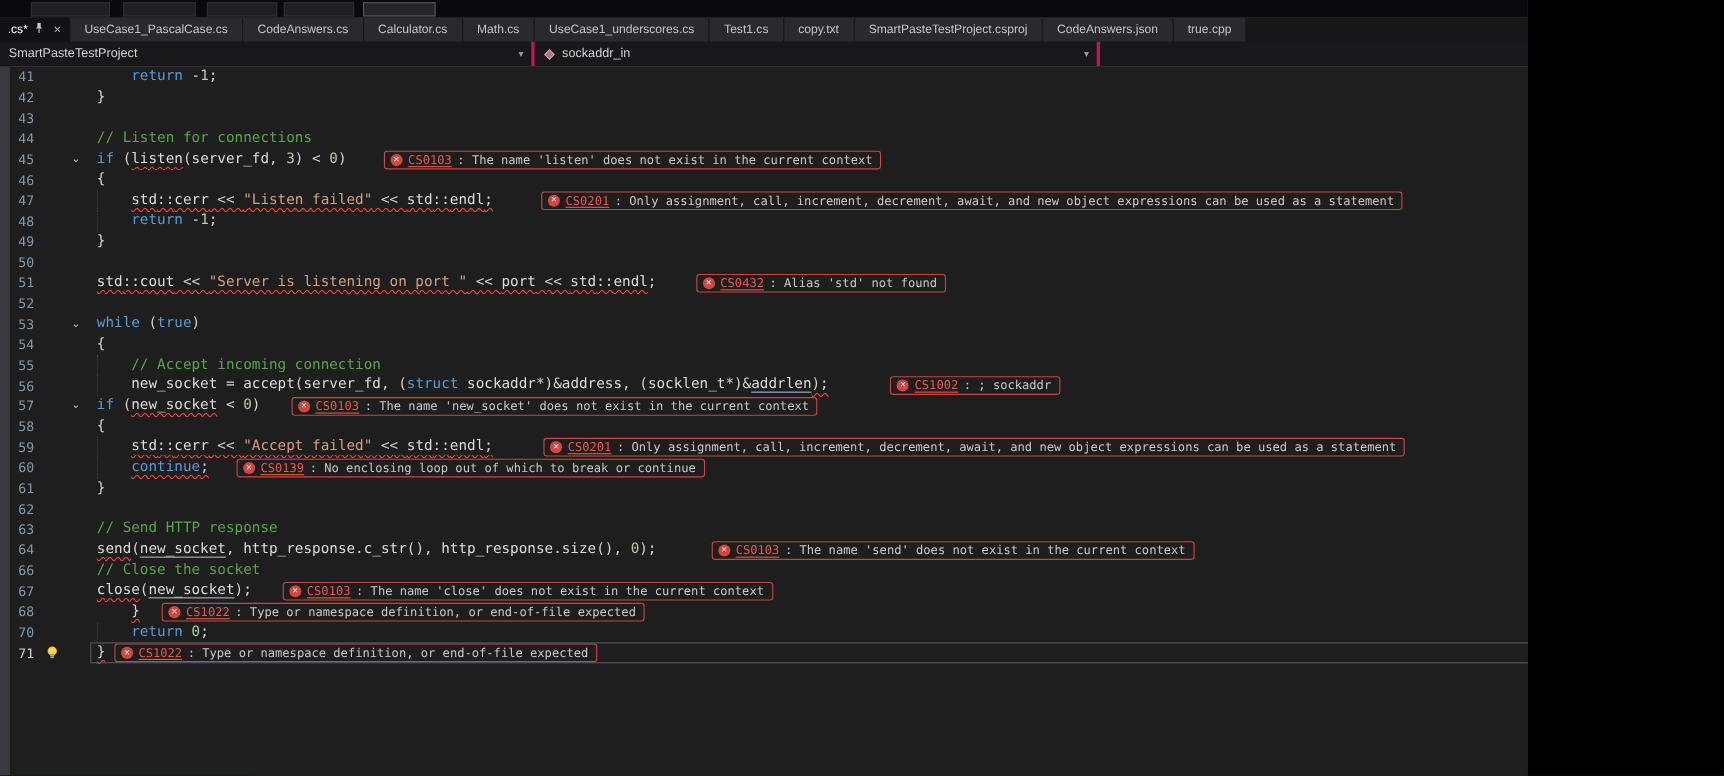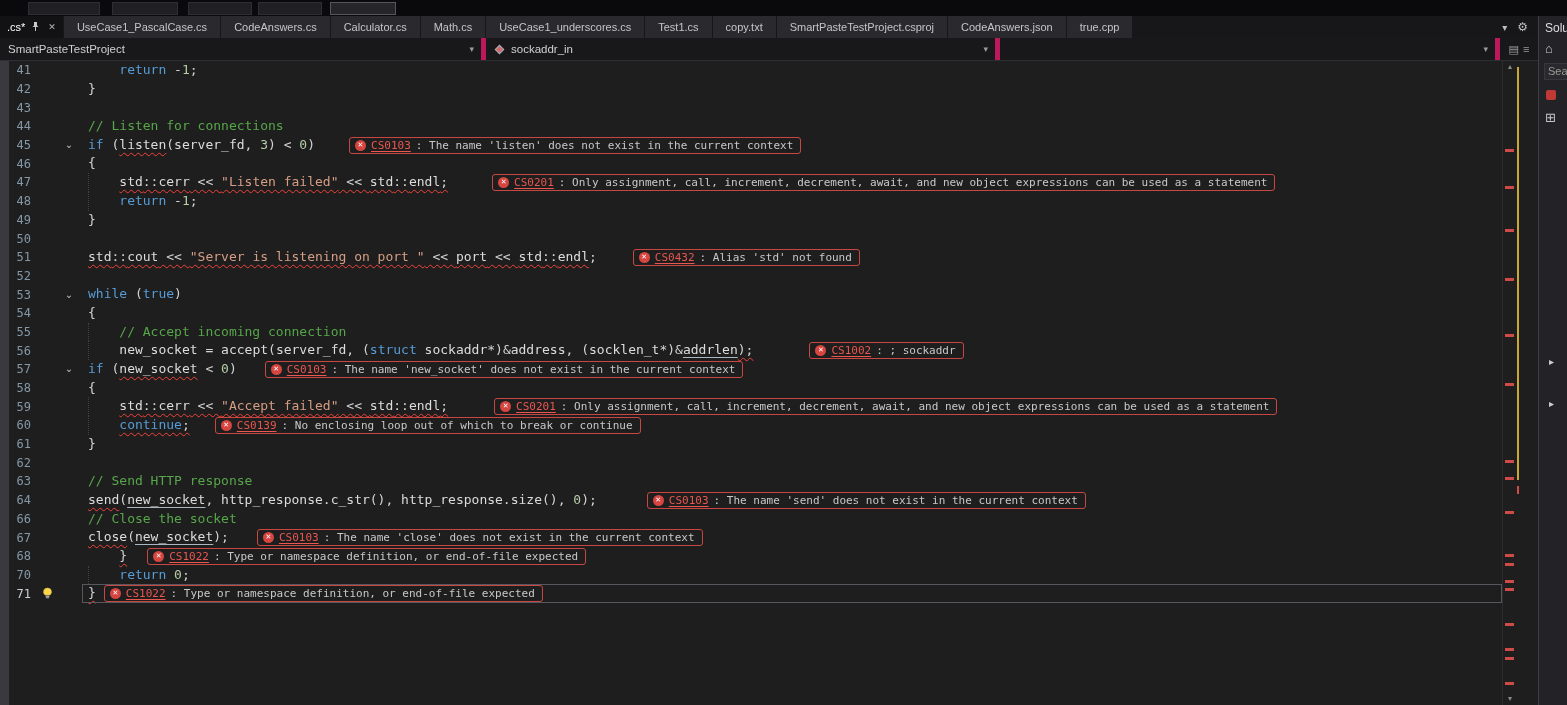--- a/index.html
+++ b/index.html
@@ -1,16 +1,16 @@
 <!DOCTYPE html>
 <html><head>
 <meta charset="utf-8">
 <style>
   html,body{margin:0;padding:0;background:#000;}
-  .screen{position:relative;width:1567px;height:705px;background:#c2410c;overflow:hidden;
+  .screen{position:relative;width:1389px;height:705px;background:#c2410c;overflow:hidden;
           font-family:"Liberation Sans","DejaVu Sans",sans-serif;-webkit-font-smoothing:antialiased;}
 
   
   .titlebar{position:absolute;top:0;left:0;width:1567px;height:16px;background:#0a0a0c;}
   .tb-item{position:absolute;top:2px;height:11px;background:#202024;border:1px solid #2e2e33;}
   .tb-item.hl{border-color:#55555c;background:#26262a;}
 
   
   .main{position:absolute;top:16px;left:0;width:1538px;bottom:0;background:#1e1e1e;}
 
@@ -20,21 +20,21 @@
        font-size:11px;white-space:nowrap;cursor:default;}
   .tab.active{background:#121215;color:#fff;padding:0 7px;gap:6px;}
   .tab .x{font-size:9px;color:#b5b5b5;margin-left:2px;}
   .tabctrl{margin-left:auto;display:flex;align-items:center;gap:10px;padding:0 10px;color:#bdbdbd;}
   .tabctrl .chev{font-size:10px;}
   .tabctrl .gear{font-size:12px;}
 
   
   .navbar{position:absolute;top:22px;left:0;width:1500px;height:22px;background:#18181b;
           border-bottom:1px solid #2e2e33;display:flex;}
-  .combo{position:relative;display:flex;align-items:center;height:100%;border-right:5px solid #be185d;
+  .combo{position:relative;display:flex;align-items:center;height:100%;border-right:3px solid #be185d;
          color:#d0d0d0;font-size:11.5px;padding-left:8px;box-sizing:border-box;}
   .combo .chev{position:absolute;right:7px;font-size:9px;color:#9a9a9a;}
   .combo.c1{width:486px;}
   .combo.c2{width:514px;gap:6px;}
   .combo.c3{flex:1;}
   .navright{position:absolute;top:22px;left:1500px;width:38px;height:22px;display:flex;align-items:center;
             gap:4px;justify-content:center;color:#9a9a9a;font-size:11px;background:#18181b;border-bottom:1px solid #2e2e33;}
 
   
   .editor{position:absolute;top:45px;left:0;width:1502px;bottom:0;background:#1e1e1e;overflow:hidden;}

